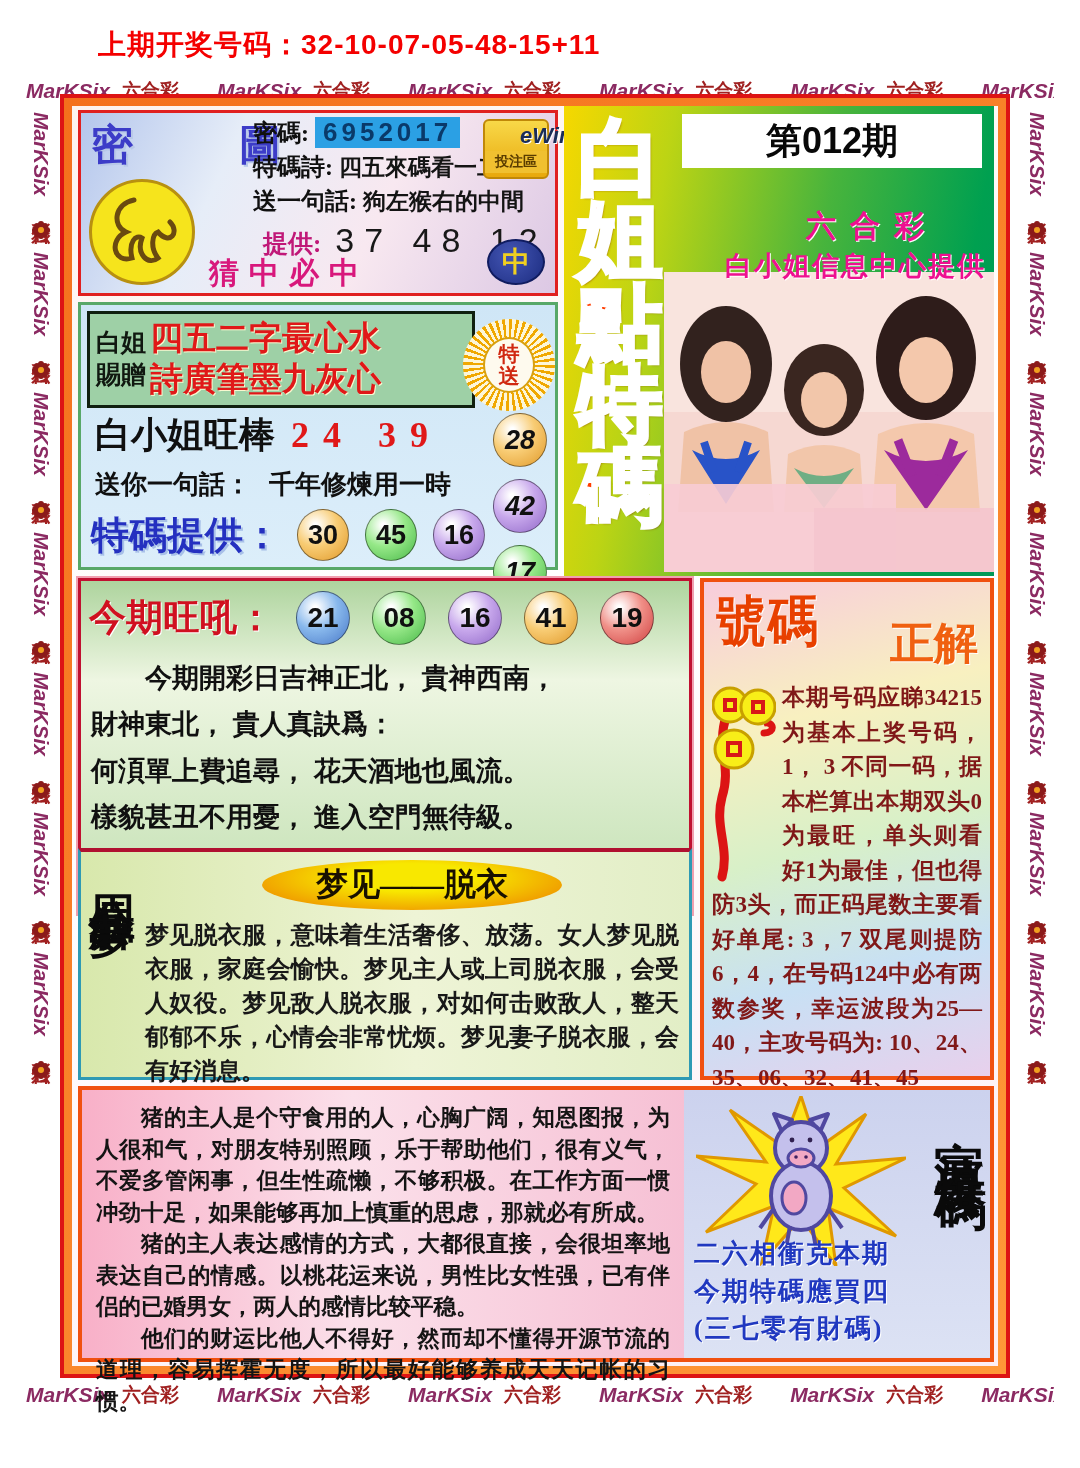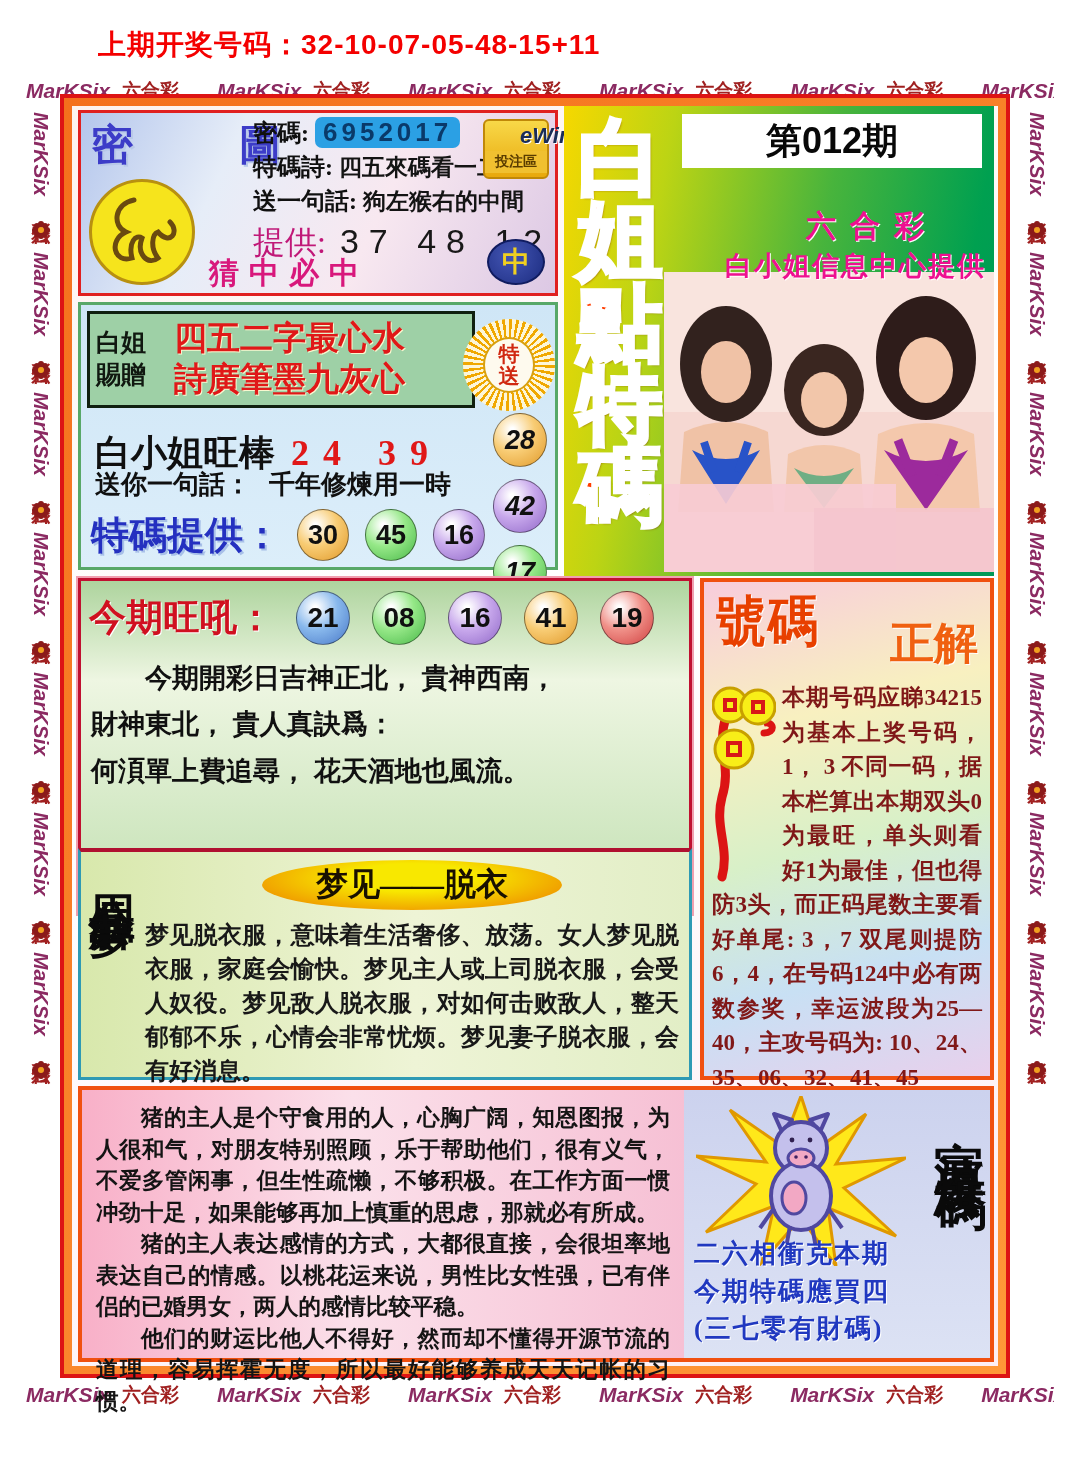--- a/index.html
+++ b/index.html
@@ -37,52 +37,52 @@
     background:linear-gradient(115deg,#b4c6ec,#e6edf8 30%,#f8e8f0 62%,#dcC8e4); }
   .mitu-title { position:absolute; left:10px; top:4px; width:190px; display:flex; justify-content:space-between;
     font-size:42px; font-weight:bold; color:#3c3cc8; text-shadow:2px 2px 0 #b8c8e8; }
   .mitu-circle { position:absolute; left:8px; top:66px; width:106px; height:106px; border-radius:50%;
     background:#f6e41c; border:3px solid #b89010; }
   .mitu-circle svg { width:100%; height:100%; }
   .b1rows { position:absolute; left:172px; top:4px; width:300px; }
   .b1row { display:flex; align-items:baseline; margin-bottom:2px; }
   .b1label { font-weight:bold; font-size:24px; color:#101010; white-space:nowrap; }
   .b1pass { font-family:"Liberation Sans","DejaVu Sans",sans-serif; font-weight:bold; font-size:26px;
-    color:#0a3a6a; background:#2ba0e4; padding:0 8px; letter-spacing:4px; margin-left:6px;border-radius:7px; }
+    color:#0a3a6a; background:#2ba0e4; padding:0 8px; letter-spacing:4px; margin-left:6px; }
   .b1text { font-weight:bold; font-size:23px; color:#141414; margin-left:6px; white-space:nowrap; }
-  .b1provide-label { font-weight:normal; font-size:32px; color:#c01878; }
+  .b1provide-label { font-weight:bold; font-size:25px; color:#c01878;margin-left:10px; }
   .b1provide-nums { font-family:"Liberation Sans","DejaVu Sans",sans-serif; font-size:34px; color:#181818;
     margin-left:14px; letter-spacing:10px; }
   .b1slogan { position:absolute; left:128px; top:140px; font-weight:bold; font-size:30px; color:#d8187c;
     letter-spacing:10px; }
   .ewin { position:absolute; right:6px; top:6px; width:66px; height:60px; border-radius:6px;
     background:linear-gradient(180deg,#f8d848,#e8a80c); border:2px solid #c08808; text-align:center; }
   .ewin .l1 { font-family:"Liberation Sans","DejaVu Sans",sans-serif; font-style:italic; font-weight:bold;
     font-size:22px; color:#1a2c58; line-height:30px; text-shadow:1px 1px 0 #fff;padding-left:35px; }
   .ewin .l2 { font-size:14px; font-weight:bold; color:#5a3c00; background:#f0c030; line-height:22px; }
   .zhong { position:absolute; right:10px; bottom:8px; width:58px; height:46px; border-radius:50%;
     background:radial-gradient(circle at 40% 35%,#4456b4,#1c2c80); border:2px solid #101c60;
     color:#f0d020; font-weight:bold; font-size:28px; display:flex; align-items:center; justify-content:center; }
 
   
   .box2 { position:absolute; left:6px; top:196px; width:480px; height:268px; border:3px solid #58a868;
     background:linear-gradient(180deg,#cfe6f6,#dceefa); }
   .b2header { margin:6px 80px 6px 6px; border:3px solid #102010; background:#9ed0a6; display:flex;
     align-items:center; padding:4px 6px; width:388px; }
   .b2giver { font-weight:bold; font-size:25px; color:#101810; line-height:1.3; white-space:nowrap; }
-  .b2poem { margin-left:28px; }
+  .b2poem { margin-left:4px; }
   .b2poem div { font-weight:bold; font-size:33px; color:#e01818; line-height:1.25; white-space:nowrap;
     text-shadow:1px 1px 0 #f8f8d0; }
   .tesong { position:absolute; right:0px; top:14px; width:92px; height:92px; border-radius:50%;
     background:repeating-conic-gradient(#f0a800 0deg 4deg,#fdf6d8 4deg 9deg); display:flex;
     align-items:center; justify-content:center; }
   .tesong .inner { width:52px; height:56px; background:#fefaee; border:2px solid #d8a010; border-radius:50%;
     display:flex; flex-direction:column; align-items:center; justify-content:center;
     font-weight:bold; font-size:21px; color:#d02810; line-height:1.05; }
-  .b2wang { position:absolute; left:14px; top:124px; font-weight:bold; font-size:36px; color:#101010; }
+  .b2wang { position:absolute; left:14px; top:106px; font-weight:bold; font-size:36px; color:#101010; }
   .b2wang .red { color:#e01818; margin-left:16px; letter-spacing:14px; }
   .b2sent { position:absolute; left:14px; top:162px; font-weight:bold; font-size:26px; color:#101010; }
   .b2provide { position:absolute; left:10px; top:204px; display:flex; align-items:center; }
   .b2provide .lbl { font-weight:bold; font-size:38px; color:#2430c0; text-shadow:2px 2px 0 #a8c0e8; }
   .ball { border-radius:50%; display:flex; align-items:center; justify-content:center;
     font-family:"Liberation Sans","DejaVu Sans",sans-serif; font-weight:bold; color:#101010;
     border:1px solid rgba(0,0,0,.45); }
   .ball.b52 { width:52px; height:52px; font-size:27px; margin-left:16px; }
   .sideballs { position:absolute; right:8px; top:108px; display:flex; flex-direction:column; gap:12px; }
   .sideballs .ball { width:54px; height:54px; font-size:27px; font-style:italic; }
@@ -371,20 +371,21 @@
           <span class="ball c-blue">21</span>
           <span class="ball c-green">08</span>
           <span class="ball c-purple">16</span>
           <span class="ball c-orange">41</span>
           <span class="ball c-red">19</span>
         </div>
         <div class="poem">
           <div>今期開彩日吉神正北， 貴神西南，</div>
           <div>財神東北， 貴人真訣爲：</div>
           <div>何湏單上費追尋， 花天酒地也風流。</div>
+          <div>樣貌甚丑不用憂， 進入空門無待級。</div>
         </div>
       </div>
 
       <div class="dream">
         <div class="dream-vtitle">周公解夢</div>
         <div class="dream-main">
           <div class="dream-oval">梦见——脱衣</div>
           <div class="dream-body">梦见脱衣服，意味着生活奢侈、放荡。女人梦见脱衣服，家庭会愉快。梦见主人或上司脱衣服，会受人奴役。梦见敌人脱衣服，对如何击败敌人，整天郁郁不乐，心情会非常忧烦。梦见妻子脱衣服，会有好消息。</div>
         </div>
       </div>

